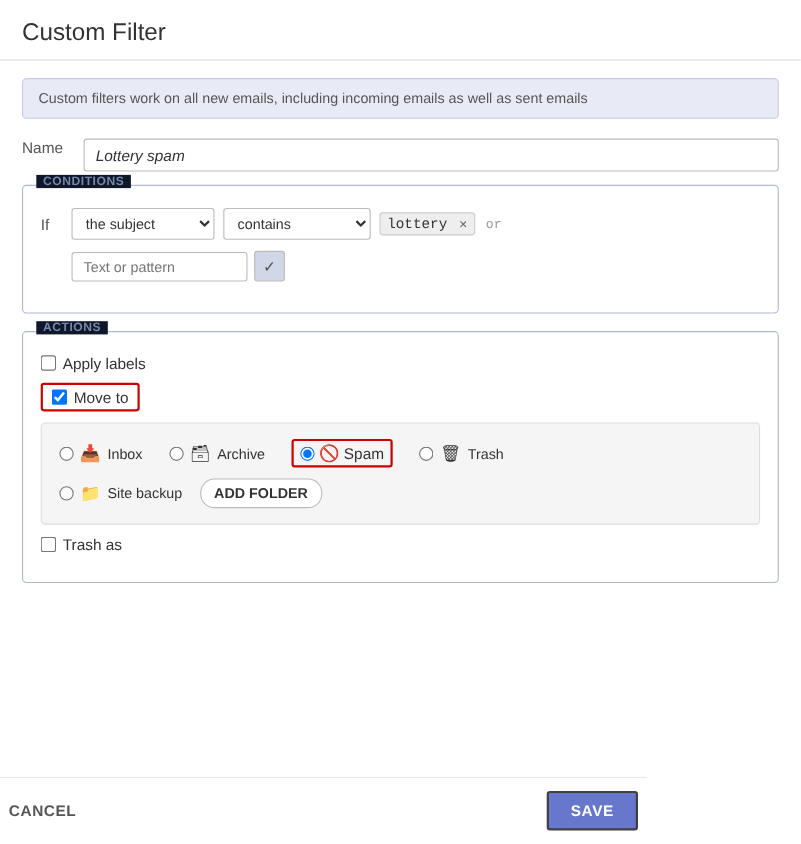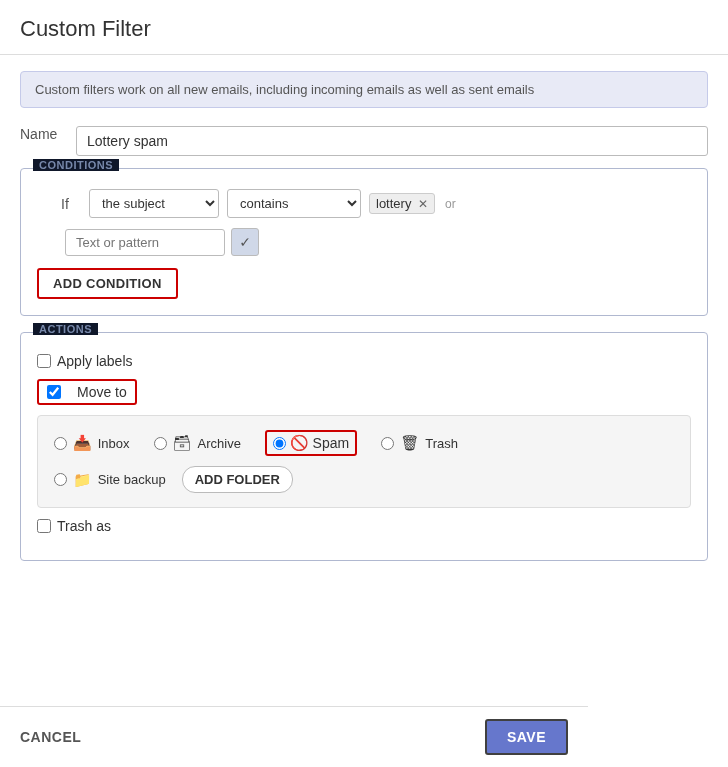--- a/index.html
+++ b/index.html
@@ -40,20 +40,21 @@
       min-width: 40px;
     }
 
     .name-input {
       flex: 1;
       border: 1px solid #bbb;
       border-radius: 3px;
       padding: 6px 10px;
       font-size: 14px;
       color: #333;
+      font-style: italic;
     }
 
     .section-box {
       border: 1px solid #b0b8d0;
       border-radius: 4px;
       margin-bottom: 16px;
       position: relative;
     }
 
     .section-legend {
@@ -71,21 +72,20 @@
     .section-content {
       padding: 20px 16px 16px 16px;
     }
 
     
     .condition-row {
       display: flex;
       align-items: center;
       gap: 8px;
       margin-bottom: 10px;
-      margin-left: 24px;
     }
 
     .if-label {
       font-size: 14px;
       color: #555;
       min-width: 20px;
     }
 
     .condition-select {
       border: 1px solid #bbb;
@@ -97,20 +97,21 @@
       cursor: pointer;
     }
 
     .subject-select { min-width: 130px; }
     .contains-select { min-width: 120px; }
 
     .tag-area {
       display: flex;
       align-items: center;
       gap: 6px;
+      font-family: Liberation Mono, monospace;
     }
 
     .tag {
       background: #eee;
       border: 1px solid #ccc;
       border-radius: 3px;
       padding: 2px 6px;
       font-size: 13px;
       color: #333;
     }
@@ -191,21 +192,21 @@
 
     .checkbox-input {
       width: 14px;
       height: 14px;
       cursor: pointer;
     }
 
     .move-to-box {
       display: flex;
       align-items: center;
-      gap: 16px;
+      gap: 6px;
       border: 2px solid #c00;
       border-radius: 3px;
       padding: 3px 8px;
       display: inline-flex;
     }
 
     .folder-options-box {
       background: #f5f5f5;
       border: 1px solid #ddd;
       border-radius: 4px;
@@ -266,21 +267,21 @@
       margin-top: 4px;
     }
 
     .footer-bar {
       position: fixed;
       bottom: 0;
       left: 0;
       width: 588px;
       background: #fff;
       border-top: 1px solid #ddd;
-      padding: 12px 20px;
+      padding: 12px 8px;
       display: flex;
       justify-content: space-between;
       align-items: center;
     }
 
     .cancel-btn {
       background: none;
       border: none;
       color: #555;
       font-size: 14px;
@@ -336,21 +337,20 @@
         </select>
         <div class="tag-area">
           <span class="tag">lottery <span class="tag-x">✕</span></span>
           <span class="or-text">or</span>
         </div>
       </div>
       <div class="text-pattern-row">
         <input class="text-pattern-input" type="text" placeholder="Text or pattern" style="">
         <div class="check-btn">✓</div>
       </div>
-      <button class="add-condition-btn">ADD CONDITION</button>
     </div>
   </div>
 
   <div class="section-box">
     <span class="section-legend">ACTIONS</span>
     <div class="section-content">
 
       <div class="action-row">
         <label class="checkbox-label">
           <input type="checkbox" class="checkbox-input" style="">

